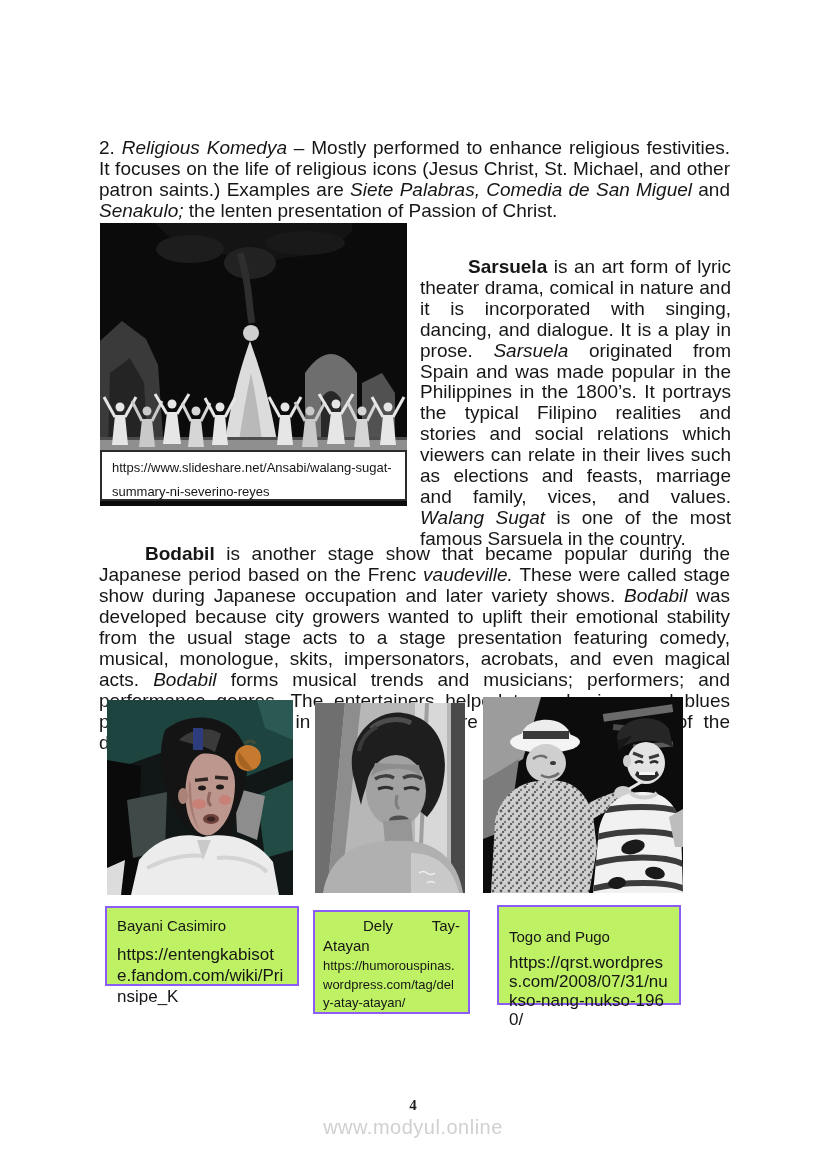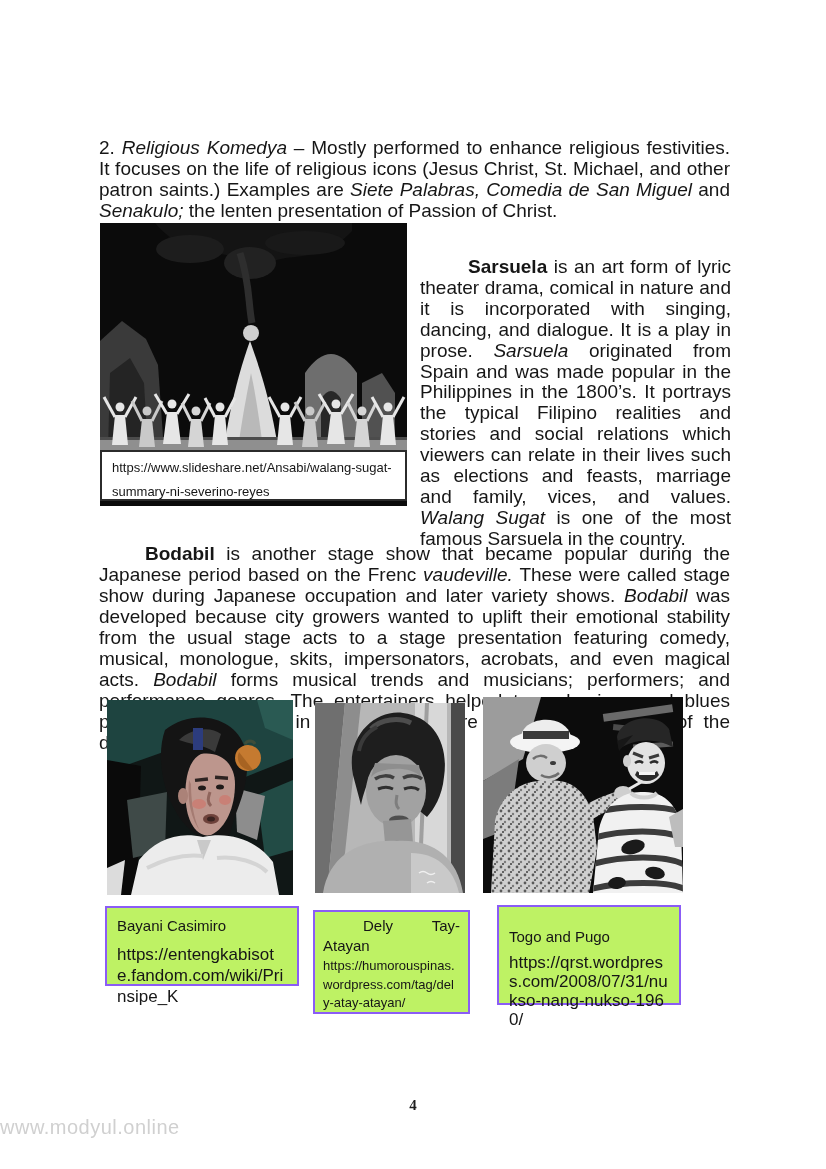--- a/index.html
+++ b/index.html
@@ -41,21 +41,21 @@
   .cap2 .cap-name { text-indent:40px; text-align:justify; line-height:20px; }
   .cap-url  { font-size:17px; line-height:21px; margin-top:9px; word-break:break-all; }
   .cap2 .cap-url { font-size:13px; line-height:18.5px; margin-top:1px; }
   .cap3 .cap-url { line-height:19px; margin-top:7px; }
 
   .page-number {
     position:absolute; left:0; right:0; top:1097px; text-align:center;
     font-family:"Liberation Serif", serif; font-size:15px; font-weight:bold; color:#1d1d1d;
   }
   .watermark {
-    position:absolute; left:0; right:0; top:1116px; text-align:left;
+    position:absolute; left:0; right:0; top:1116px; text-align:center;
     font-size:20px; letter-spacing:0.5px; color:#d0d0d0;
   }
 </style>
 </head>
 <body>
 
 <div class="page">
 
   <p class="para para-intro"><span>2. </span><span class="i">Religious Komedya</span><span> – Mostly performed to enhance religious festivities. It focuses on the life of religious icons (Jesus Christ, St. Michael, and other patron saints.) Examples are </span><span class="i">Siete Palabras, Comedia de San Miguel</span><span> and </span><span class="i">Senakulo;</span><span> the lenten presentation of Passion of Christ.</span></p>
 

